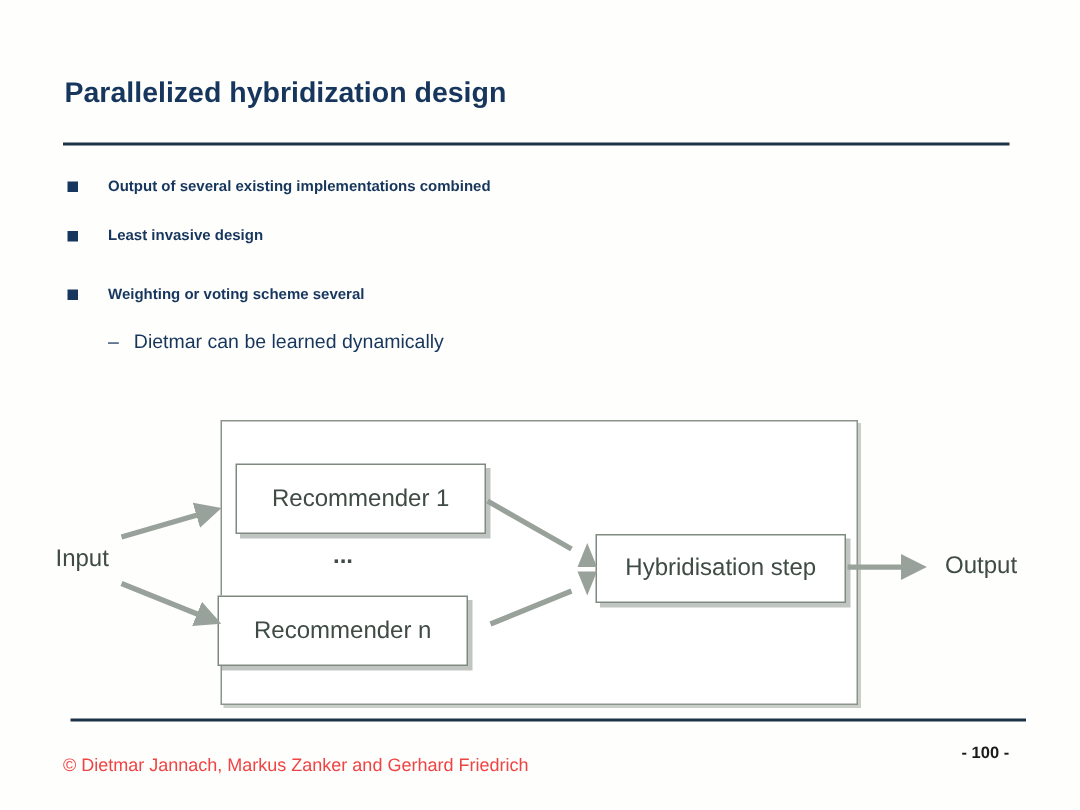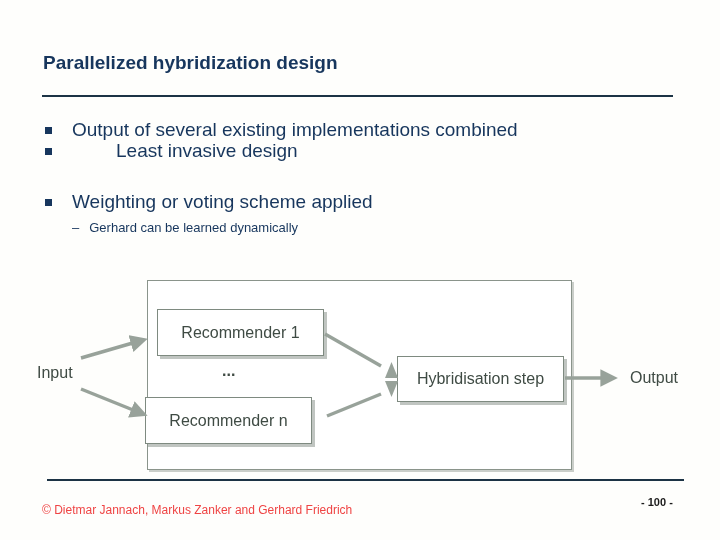--- a/index.html
+++ b/index.html
@@ -40,27 +40,27 @@
     color: #17365d;
   }
   .bullet-square {
     width: 7px;
     height: 7px;
     background: #17365d;
     margin-right: 20px;
     flex: 0 0 auto;
   }
   .bullet-text {
-    font-size: 19px;
-    font-weight: normal;
+    font-size: 10px;
+    font-weight: bold;
     color: #17365d;
     white-space: nowrap;
   }
   .b1 { top: 119px; }
-  .b2 { top: 140px; gap: 44px; }
+  .b2 { top: 152px; }
   .b3 { top: 191px; }
   .sub-row {
     position: absolute;
     left: 72px;
     top: 220px;
     display: flex;
     align-items: baseline;
     color: #17365d;
   }
   .sub-dash {
@@ -162,25 +162,25 @@
   <div class="bullet-row b1">
     <span class="bullet-square"></span>
     <span class="bullet-text">Output of several existing implementations combined</span>
   </div>
   <div class="bullet-row b2">
     <span class="bullet-square"></span>
     <span class="bullet-text">Least invasive design</span>
   </div>
   <div class="bullet-row b3">
     <span class="bullet-square"></span>
-    <span class="bullet-text">Weighting or voting scheme applied</span>
+    <span class="bullet-text">Weighting or voting scheme several</span>
   </div>
   <div class="sub-row">
     <span class="sub-dash">–</span>
-    <span class="sub-text">Gerhard can be learned dynamically</span>
+    <span class="sub-text">Dietmar can be learned dynamically</span>
   </div>
 
   <div class="diagram">
     <div class="outer-box"></div>
 
     <div class="node-box rec1">
       <span>Recommender 1</span>
     </div>
     <div class="ellipsis">...</div>
     <div class="node-box recn">

